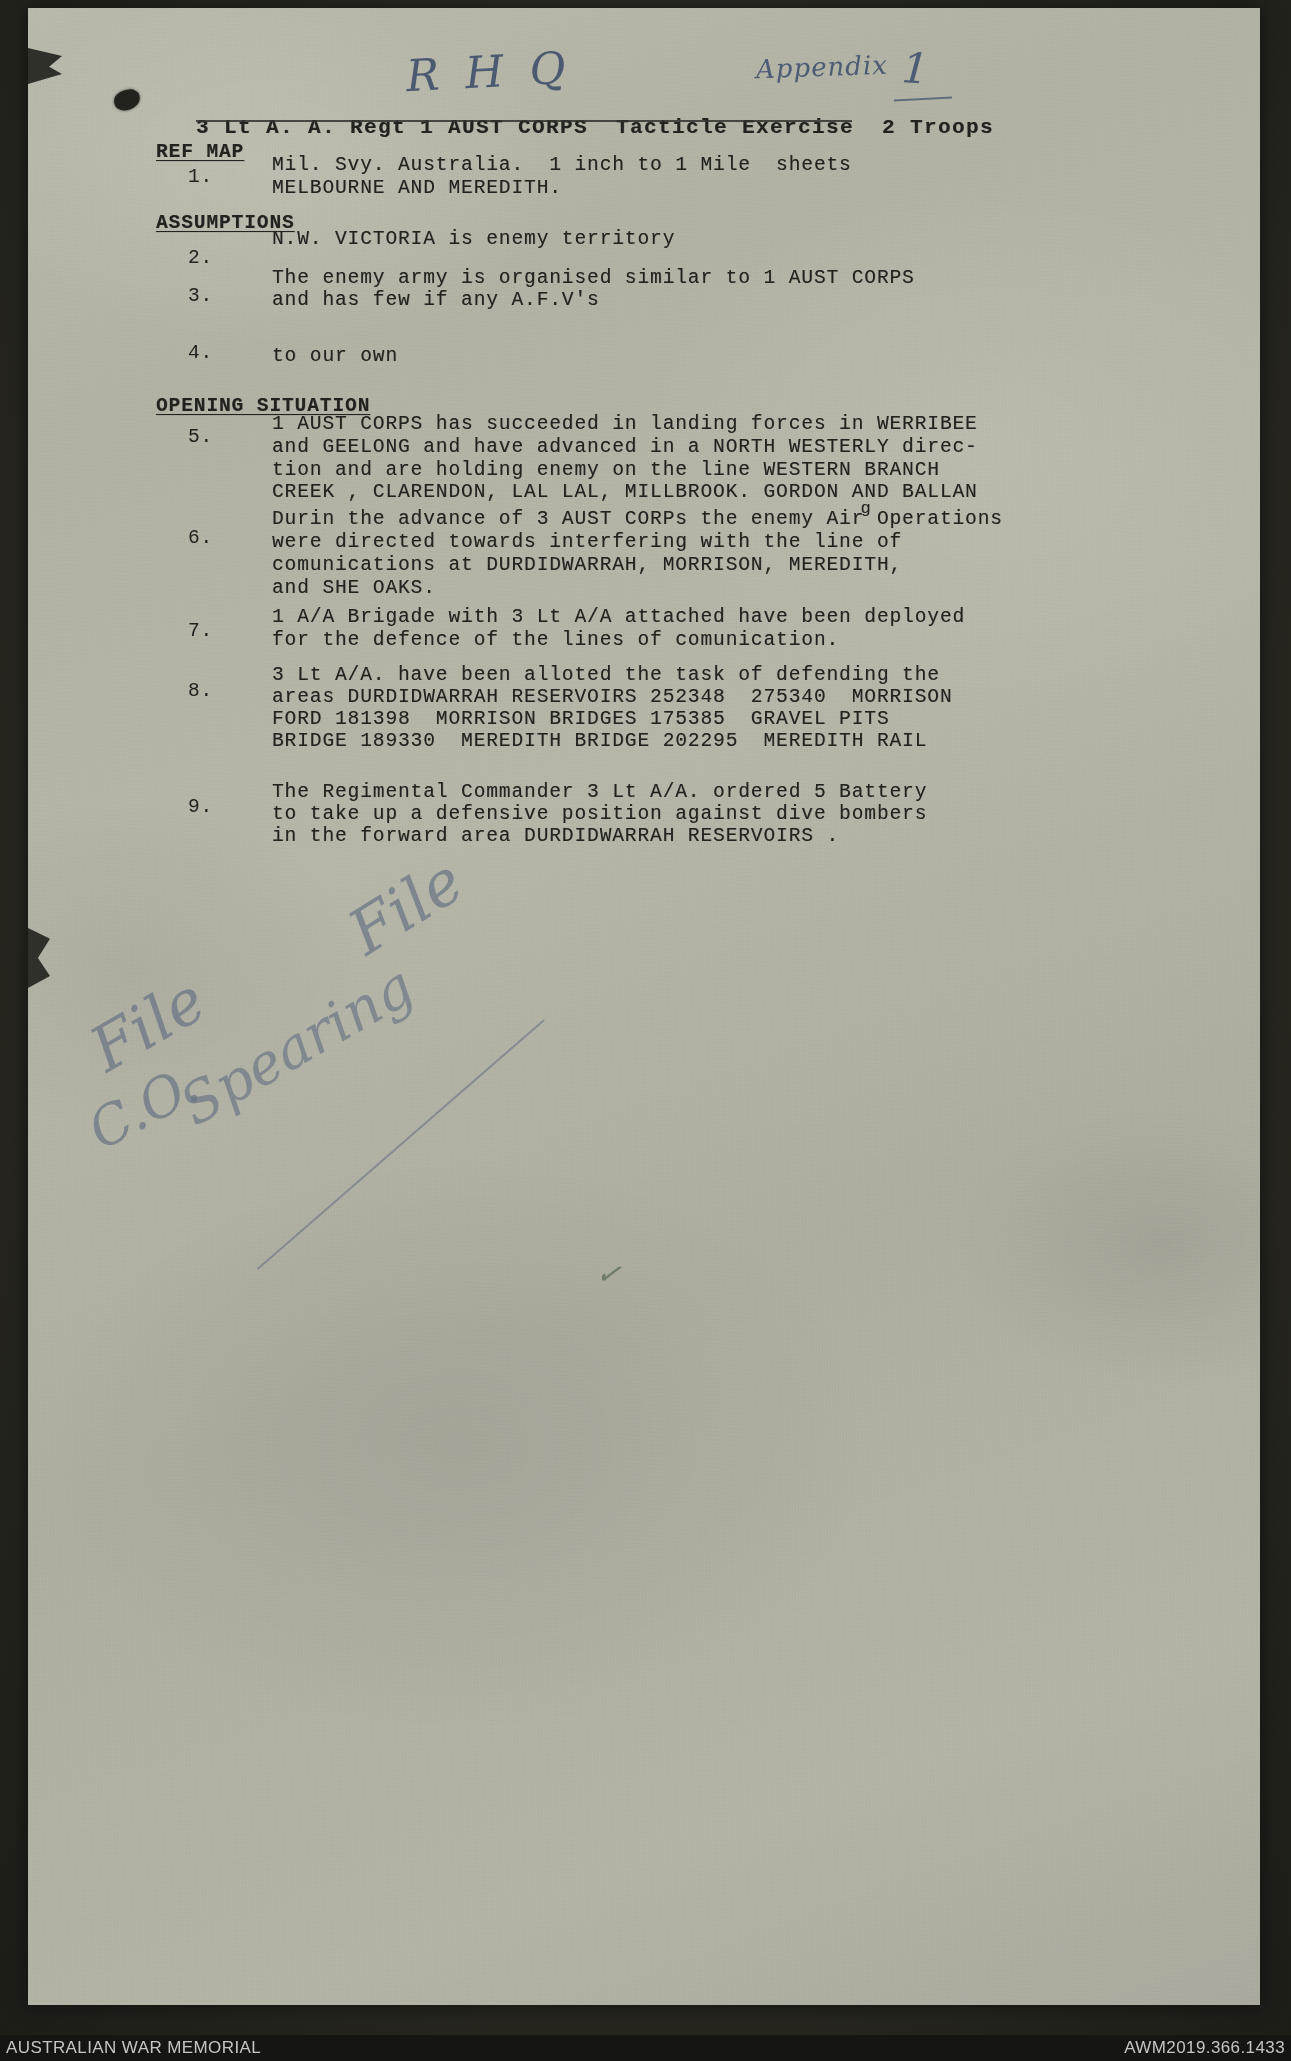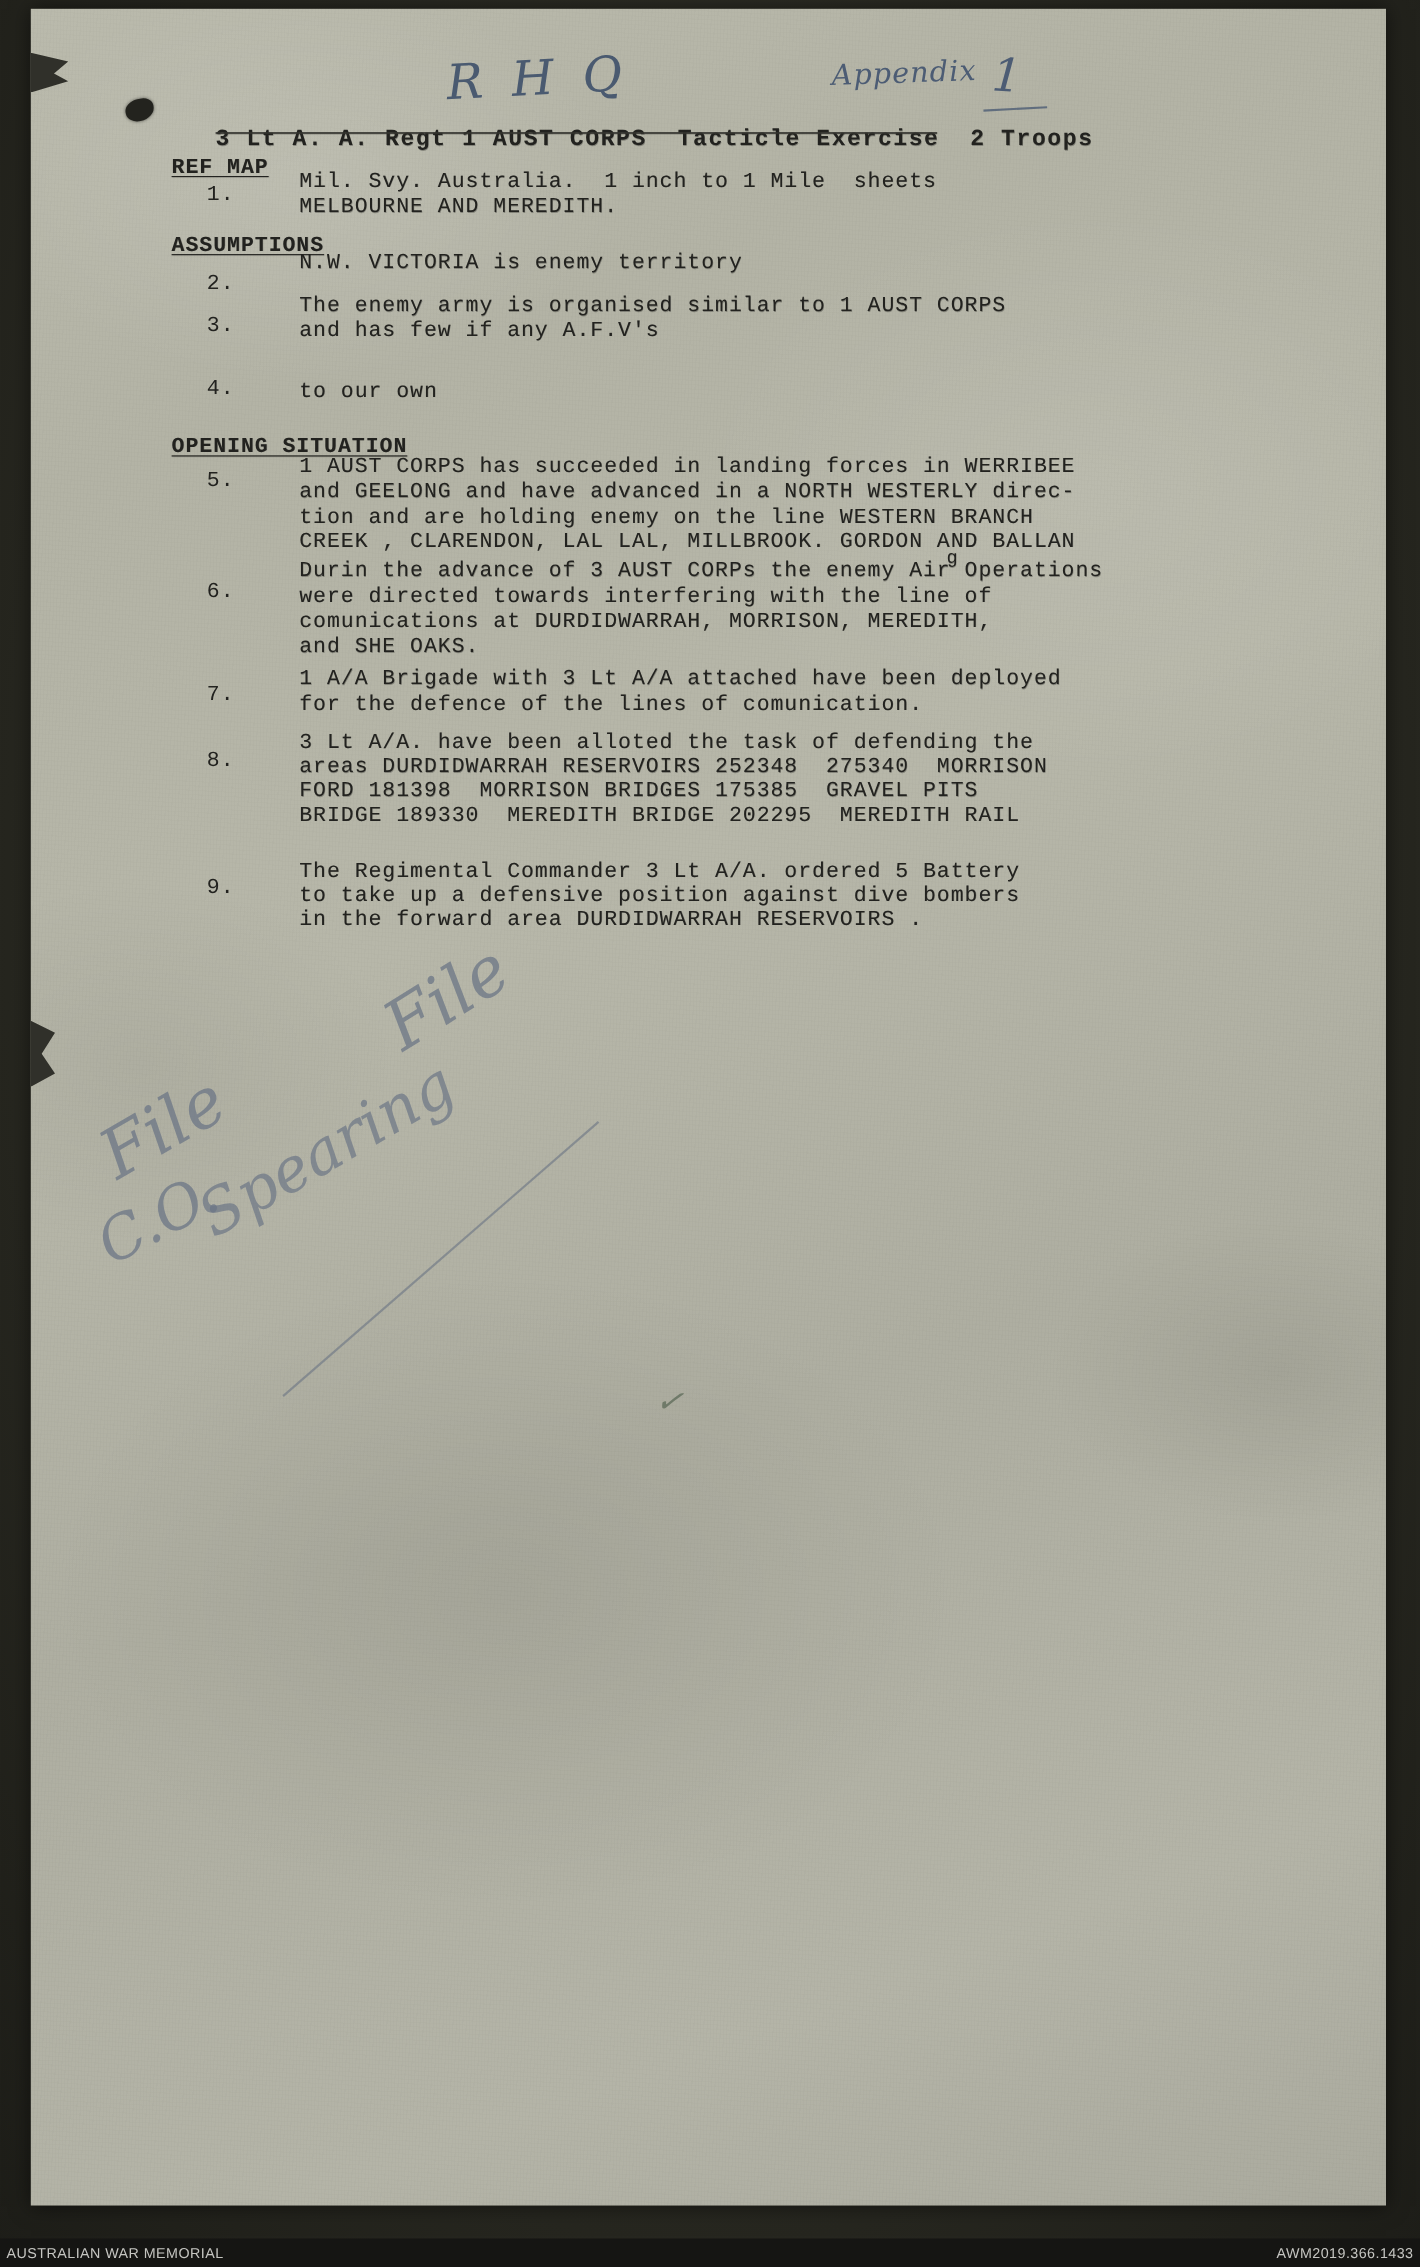--- a/index.html
+++ b/index.html
@@ -213,21 +213,21 @@
   }
 
   
   #footer-bar {
     position: absolute;
     left: 0; bottom: 0;
     width: 1291px; height: 26px;
     background: #151513;
     color: #cfcfcb;
     font-family: "Liberation Sans", sans-serif;
-    font-size: 13px;
+    font-size: 17px;
     display: flex;
     align-items: center;
     justify-content: space-between;
     padding: 0 6px;
     box-sizing: border-box;
     letter-spacing: 0.4px;
   }
   #footer-left { opacity: 0.95; }
   #footer-right { opacity: 0.95; }
 </style>

